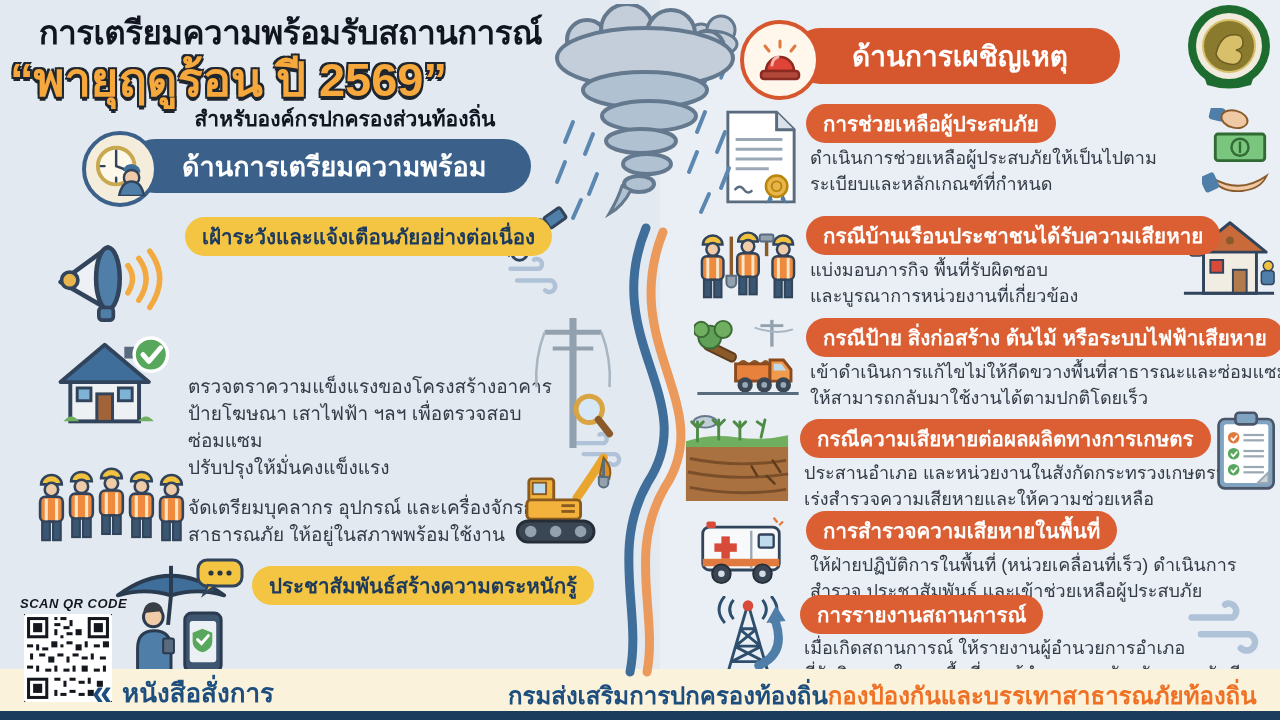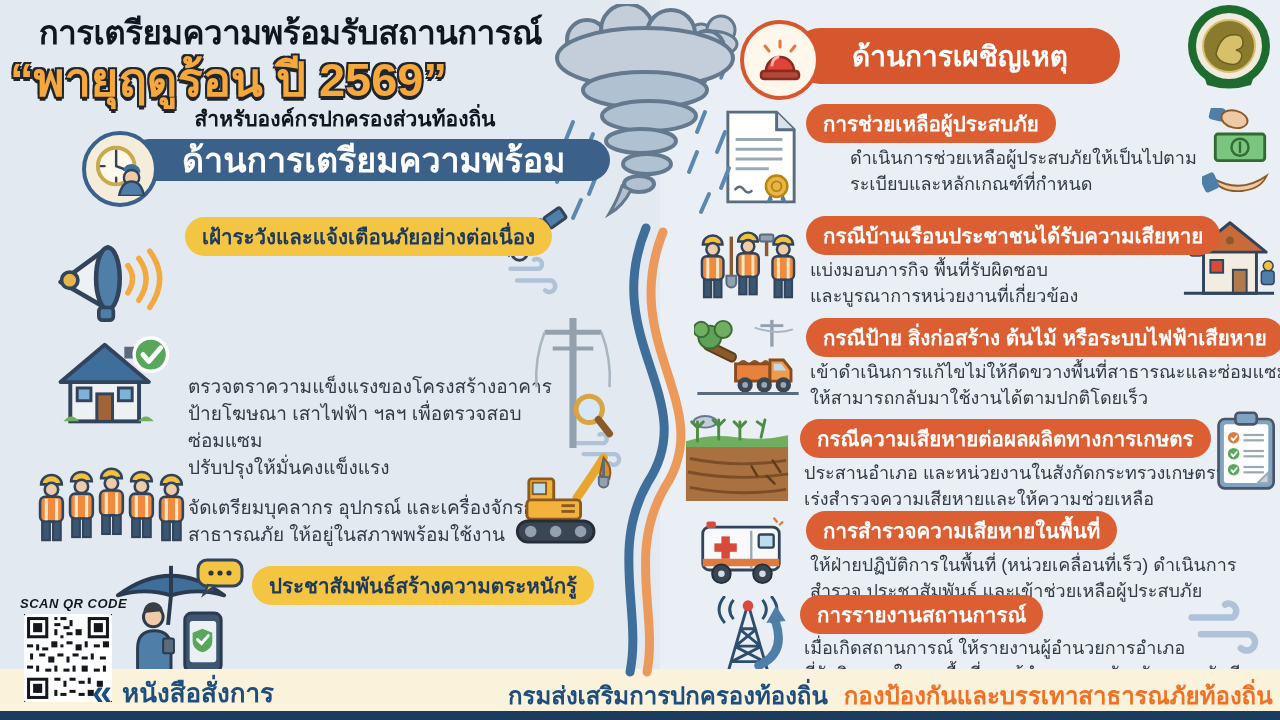--- a/index.html
+++ b/index.html
@@ -6,38 +6,38 @@
   .canvas{position:relative;width:1280px;height:720px;overflow:hidden;
     background:#E2E9F0;font-family:"Liberation Sans","DejaVu Sans",sans-serif;}
   .abs{position:absolute;}
   .right-bg{position:absolute;left:660px;top:0;width:620px;height:720px;background:#E9EFF4;}
   .title1{font-size:33px;font-weight:800;color:#10151F;text-align:center;letter-spacing:-0.5px;}
   .title2{font-size:47px;font-weight:800;color:#F6A83D;
     text-shadow:-2px -2px 0 #20262E,2px -2px 0 #20262E,-2px 2px 0 #20262E,2px 2px 0 #20262E,0 4px 0 #20262E;}
   .subtitle{font-size:21px;font-weight:700;color:#10151F;text-align:center;}
   .hdr{display:inline-flex;align-items:center;justify-content:center;border-radius:30px;
     color:#FFFFFF;font-weight:700;white-space:nowrap;text-align:center;}
-  .hdr-blue{background:#3B618B;font-size:34px;height:42px;padding:0 44px 0 54px;}
+  .hdr-blue{background:#3B618B;font-size:27px;height:54px;padding:0 44px 0 54px;}
   .hdr-orange{background:#D6572E;font-size:28px;height:56px;padding:0 52px 0 60px;}
   .hdr-badge{border-radius:50%;display:flex;align-items:center;justify-content:center;z-index:3;}
   .pill{display:inline-flex;align-items:center;height:37px;padding:1px 17px;border-radius:20px;
     font-weight:800;font-size:20.5px;white-space:nowrap;z-index:2;}
   .pill-y{background:#F4C542;color:#1C3A5E;}
   .pill-o{background:#DB5F33;color:#FFFFFF;}
   .body-txt{margin:0;white-space:pre-line;color:#333B47;line-height:1.42;}
   .body-l{font-size:19px;}
   .body-r{font-size:18px;}
   .icon{display:block;}
   .qr-label{font-size:13px;font-weight:800;color:#14181E;letter-spacing:0.5px;font-style:italic;}
   .footer-cream{position:absolute;left:0;top:669px;width:1280px;height:42px;background:#FBF2DC;}
   .footer-navy{position:absolute;left:0;top:711px;width:1280px;height:9px;background:#1C3C5E;}
   .flink{display:flex;align-items:center;gap:10px;cursor:pointer;}
   .flink .chev{font-size:36px;font-weight:800;color:#1D4E7E;line-height:1;}
   .flink .lbl{font-size:26px;font-weight:800;color:#1D4E7E;}
-  .forg{display:flex;align-items:baseline;gap:16px;font-weight:800;font-size:24px;white-space:nowrap;}
+  .forg{display:flex;align-items:baseline;font-weight:800;font-size:24px;white-space:nowrap;}
   .forg .org{color:#1D4E7E;}
   .forg .div{color:#EE7125;}
 </style>
 </head>
 <body>
 
 <div class="canvas">
   <div class="right-bg"></div>
 
   <svg class="abs" style="left:0;top:0;width:1280px;height:720px;pointer-events:none;z-index:1;">
@@ -355,21 +355,21 @@
           <line x1="14" y1="62" x2="48" y2="62"></line>
         </g>
       <path d="M13,84 q5,-7 10,0 q4,5 8,0" stroke="#5A6B7E" stroke-width="2.5" fill="none"></path>
       <path d="M50,86 l-5,12 l7,-4 Z" fill="#4F7EA8"></path>
         <path d="M62,86 l5,12 l-7,-4 Z" fill="#4F7EA8"></path>
       <circle cx="56" cy="80" r="11" fill="#E8B54C" stroke="#B8860B" stroke-width="2.5"></circle>
       <circle cx="56" cy="80" r="5" fill="none" stroke="#B8860B" stroke-width="2"></circle>
     </svg>
   </span>
   <span class="abs pill pill-o" style="left:806px;top:104px;">การช่วยเหลือผู้ประสบภัย</span>
-  <p class="abs body-txt body-r" style="left:810px;top:146px;width:400px;margin-left:40px;">ดำเนินการช่วยเหลือผู้ประสบภัยให้เป็นไปตาม
+  <p class="abs body-txt body-r" style="left:810px;top:146px;width:400px;">ดำเนินการช่วยเหลือผู้ประสบภัยให้เป็นไปตาม
 ระเบียบและหลักเกณฑ์ที่กำหนด</p>
   <span class="icon abs" style="left:1202px;top:108px;">
     <svg width="76" height="88" viewBox="0 0 80 90">
       <g transform="rotate(14 40 16)">
         <rect x="6" y="4" width="16" height="14" rx="3" fill="#4F7EA8"></rect>
         <ellipse cx="33" cy="12" rx="14" ry="9" fill="#EFC9A4" stroke="#8A5A2B" stroke-width="2"></ellipse>
       </g>
       <rect x="14" y="26" width="52" height="28" rx="3" fill="#7BC67E" stroke="#2F6B33" stroke-width="3"></rect>
       <circle cx="40" cy="40" r="9" fill="none" stroke="#2F6B33" stroke-width="2.5"></circle>
       <line x1="40" y1="34" x2="40" y2="46" stroke="#2F6B33" stroke-width="2.5"></line>

